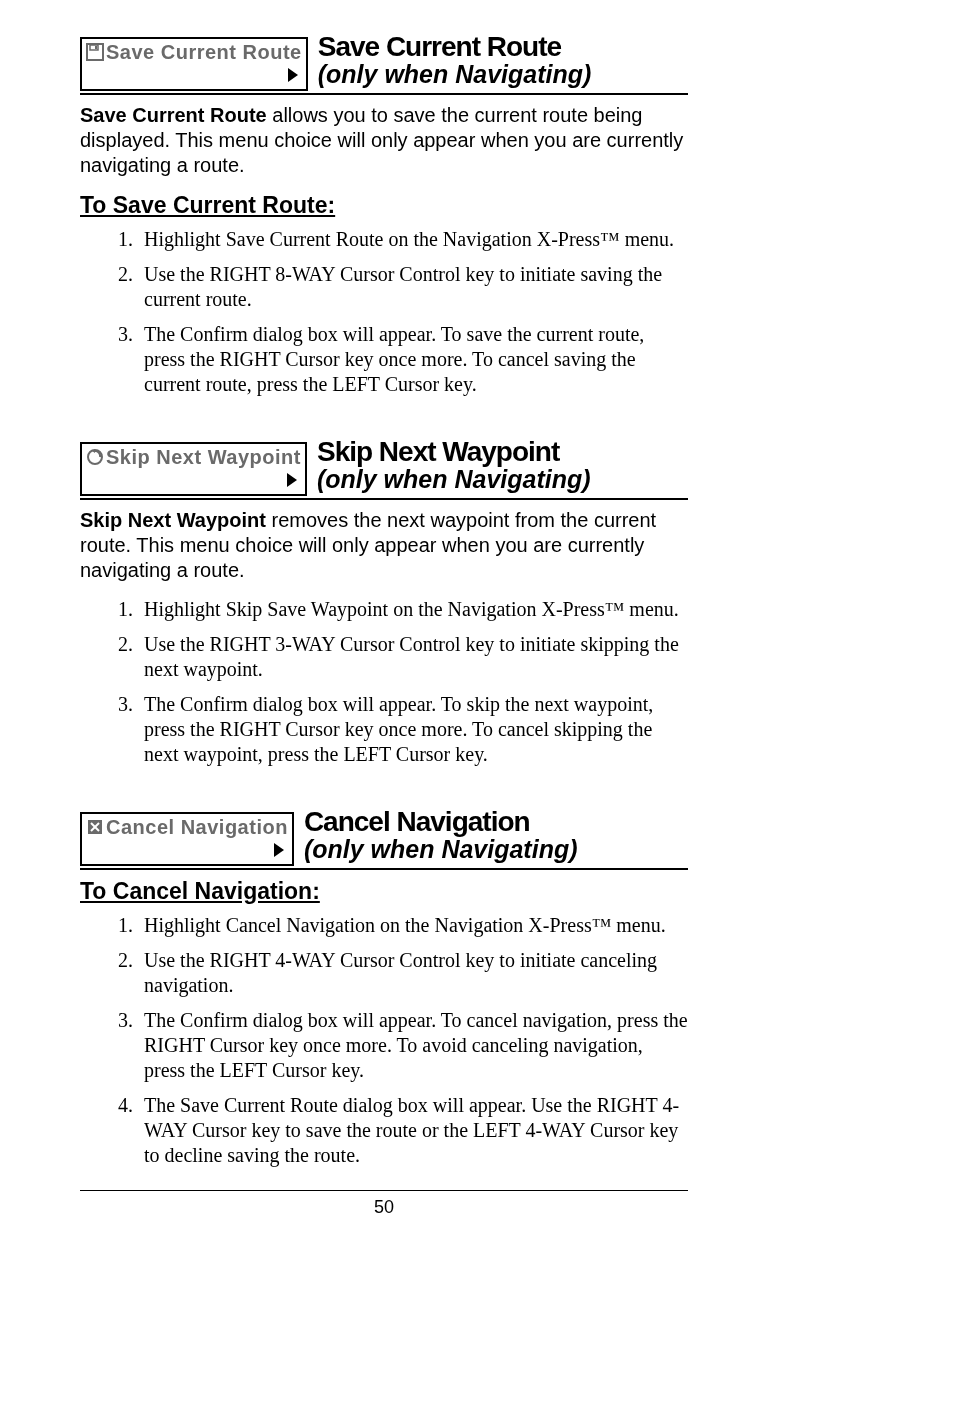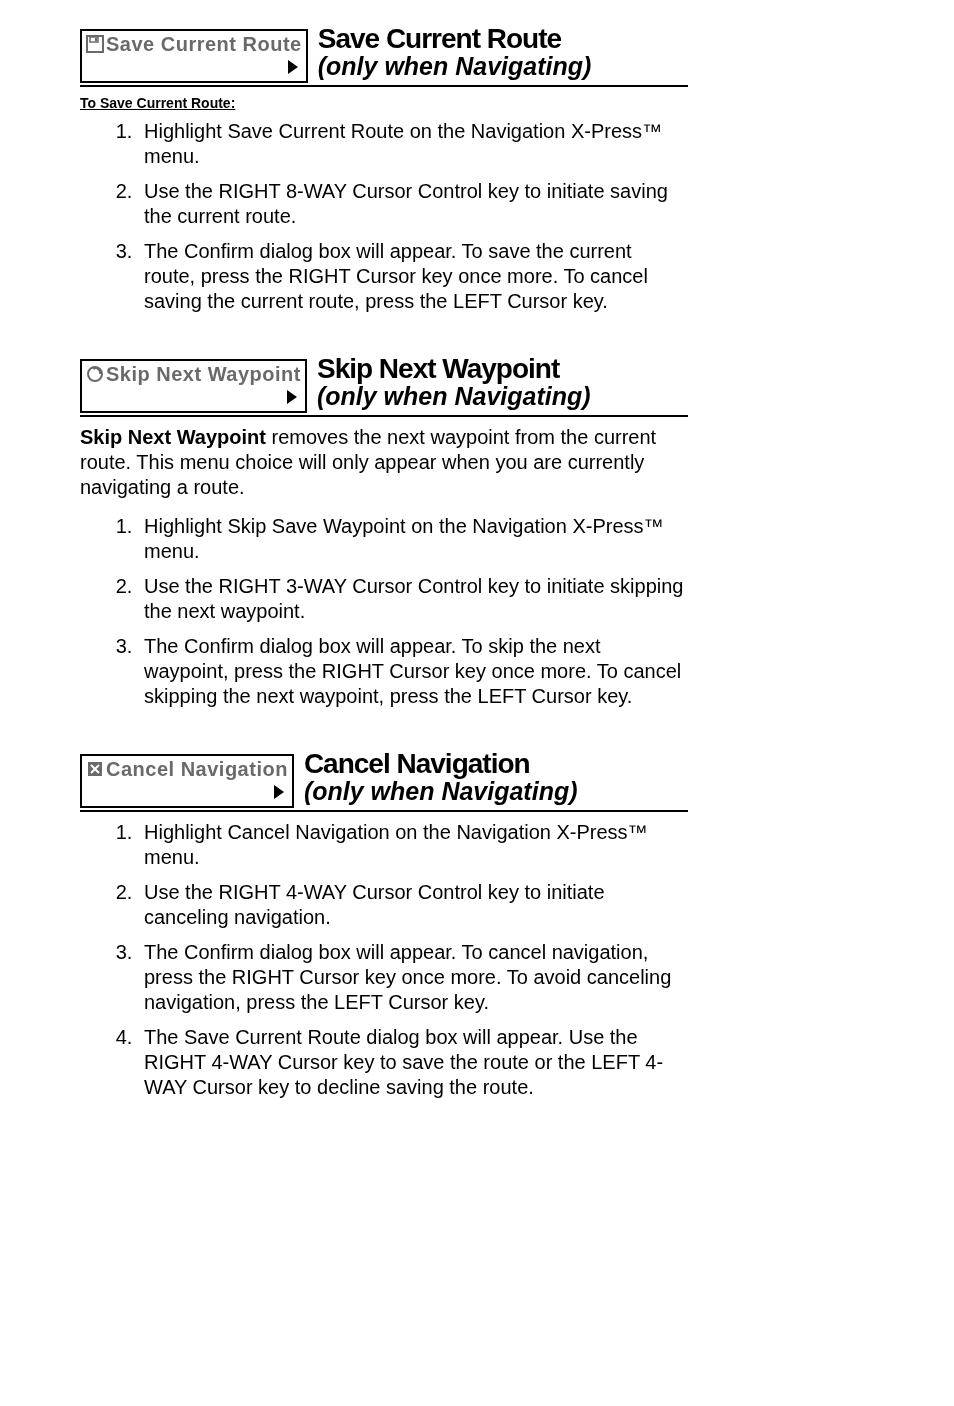--- a/index.html
+++ b/index.html
@@ -5,21 +5,21 @@
   body {
     margin: 0;
     padding: 0;
     background: #fff;
     font-family: "Myriad Pro", "Segoe UI", Arial, sans-serif;
     color: #000;
   }
   .page {
     width: 768px;
     min-height: 1406px;
-    padding: 24px 80px 30px 80px;
+    padding: 32px 80px 30px 80px;
     box-sizing: border-box;
     position: relative;
   }
   .section-header {
     display: flex;
     align-items: flex-end;
     margin-bottom: 2px;
   }
   .menu-box {
     border: 2px solid #000;
@@ -74,34 +74,35 @@
   }
   .body-text {
     font-size: 20px;
     line-height: 1.25;
     margin: 6px 0 14px 0;
   }
   .body-text b {
     font-weight: bold;
   }
   .sub-head {
-    font-size: 14px;
+    font-size: 23px;
     font-weight: bold;
     text-decoration: underline;
     margin: 6px 0 8px 0;
   }
   ol.steps {
     margin: 0 0 22px 0;
     padding-left: 58px;
     font-size: 20px;
     line-height: 1.25;
   }
   ol.steps li {
     margin-bottom: 10px;
     padding-left: 6px;
+    font-family: Liberation Serif, serif;
   }
   .footer {
     text-align: center;
     font-size: 18px;
     border-top: 1px solid #000;
     padding-top: 6px;
     margin-top: 20px;
     width: 100%;
   }
   .spacer {
@@ -129,20 +130,23 @@
             <polygon points="2,2 12,9 2,16" fill="#000"></polygon>
           </svg>
       </div>
     </div>
     <div class="heading-block">
       <div class="heading-title">Save Current Route</div>
       <div class="heading-sub">(only when Navigating)</div>
     </div>
   </div>
   <hr class="rule">
+  <div class="body-text">
+    <b>Save Current Route</b><span> allows you to save the current route being displayed. This menu choice will only appear when you are currently navigating a route.</span>
+  </div>
   <div class="sub-head">To Save Current Route:</div>
   <ol class="steps">
     <li>Highlight Save Current Route on the Navigation X-Press™ menu.</li>
     <li>Use the RIGHT 8-WAY Cursor Control key to initiate saving the current route.</li>
     <li>The Confirm dialog box will appear. To save the current route,  press the RIGHT Cursor key once more. To cancel saving the current route, press the LEFT Cursor key.</li>
   </ol>
 
   <div class="spacer"></div>
 
   <div class="section-header">
@@ -195,21 +199,23 @@
             <polygon points="2,2 12,9 2,16" fill="#000"></polygon>
           </svg>
       </div>
     </div>
     <div class="heading-block">
       <div class="heading-title">Cancel Navigation</div>
       <div class="heading-sub">(only when Navigating)</div>
     </div>
   </div>
   <hr class="rule">
+  <div class="sub-head">To Cancel Navigation:</div>
   <ol class="steps">
     <li>Highlight Cancel Navigation on the Navigation X-Press™ menu.</li>
     <li>Use the RIGHT 4-WAY Cursor Control key to initiate canceling navigation.</li>
     <li>The Confirm dialog box will appear. To cancel navigation,  press the RIGHT Cursor key once more. To avoid canceling navigation, press the LEFT Cursor key.</li>
     <li>The Save Current Route dialog box will appear.  Use the RIGHT 4-WAY Cursor key to save the route or the LEFT 4-WAY Cursor key to decline saving the route.</li>
   </ol>
 
+  <div class="footer">50</div>
 
 </div>
 
 </body></html>

